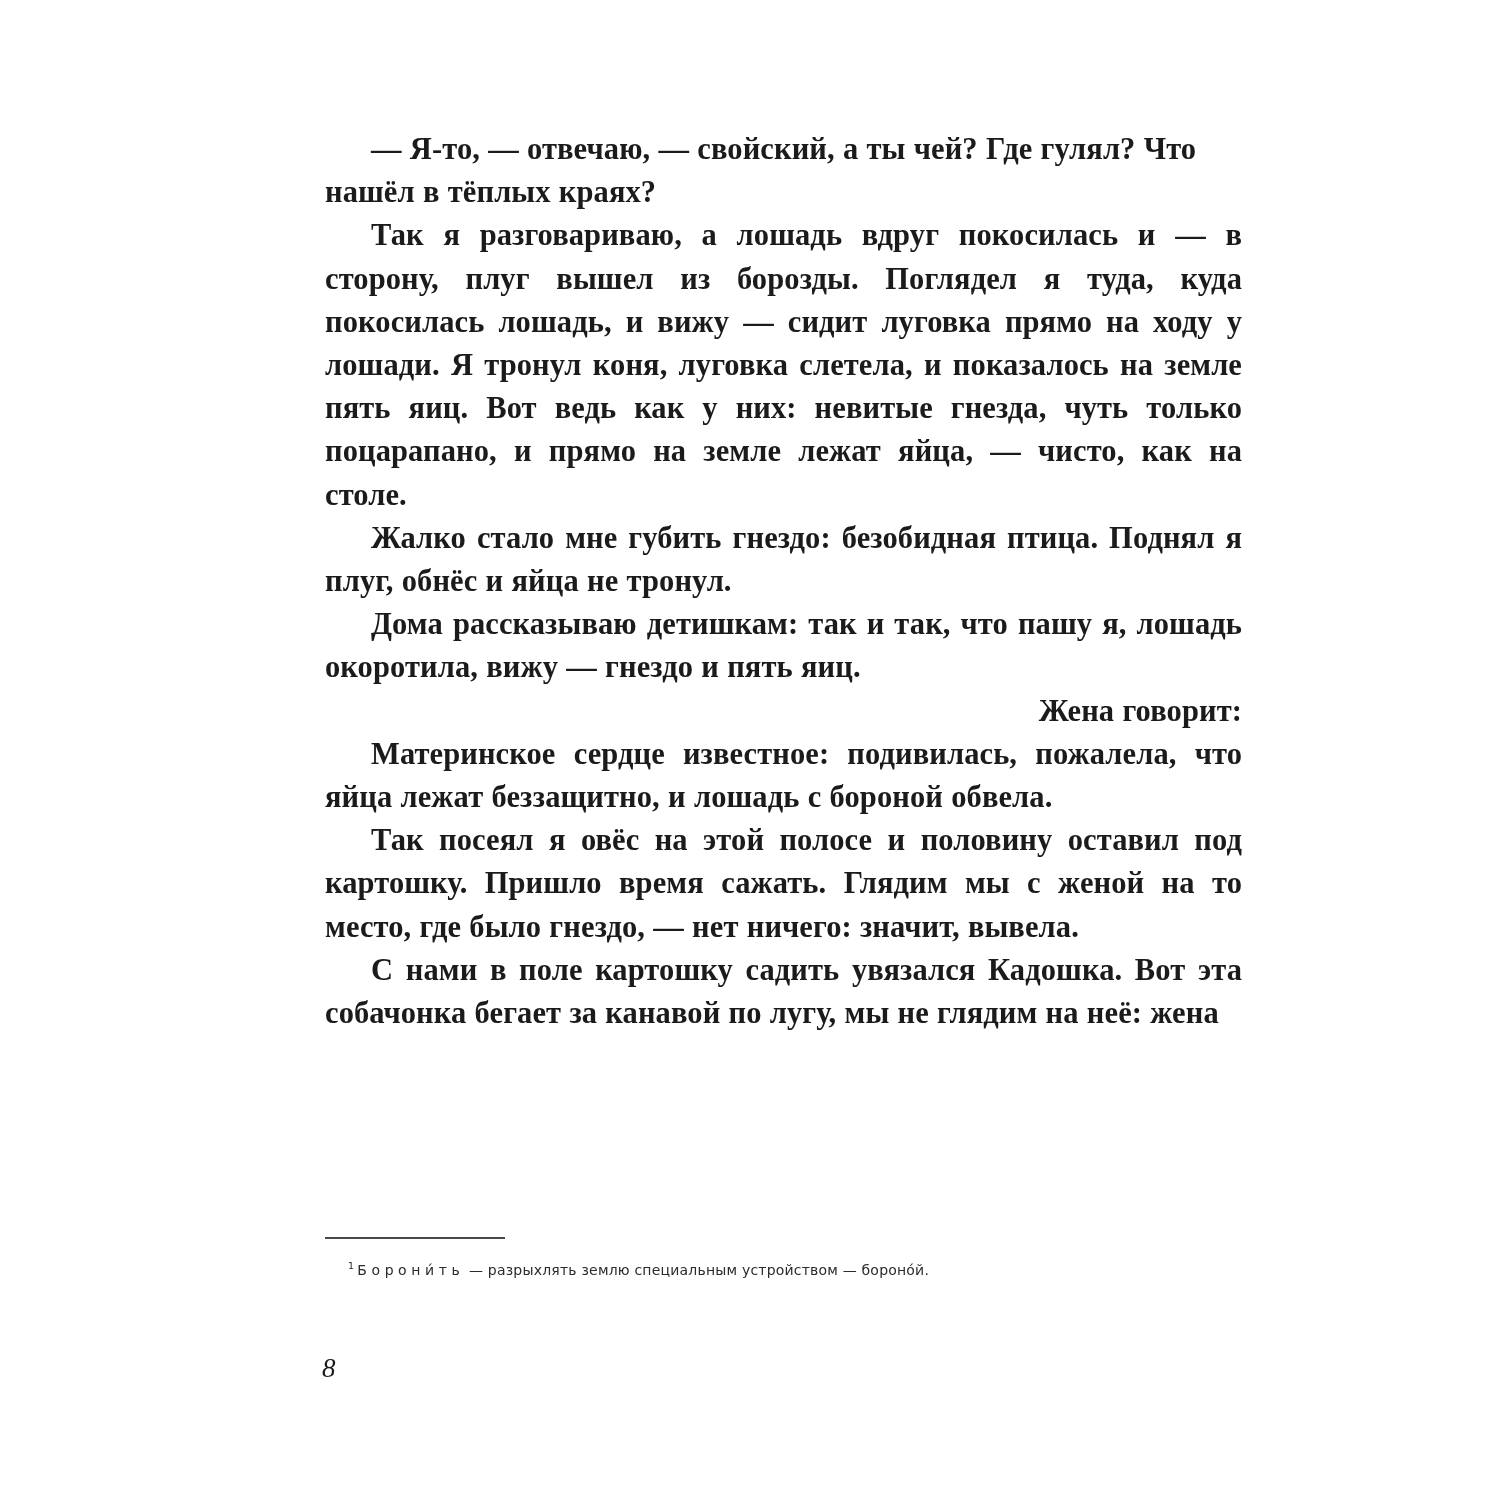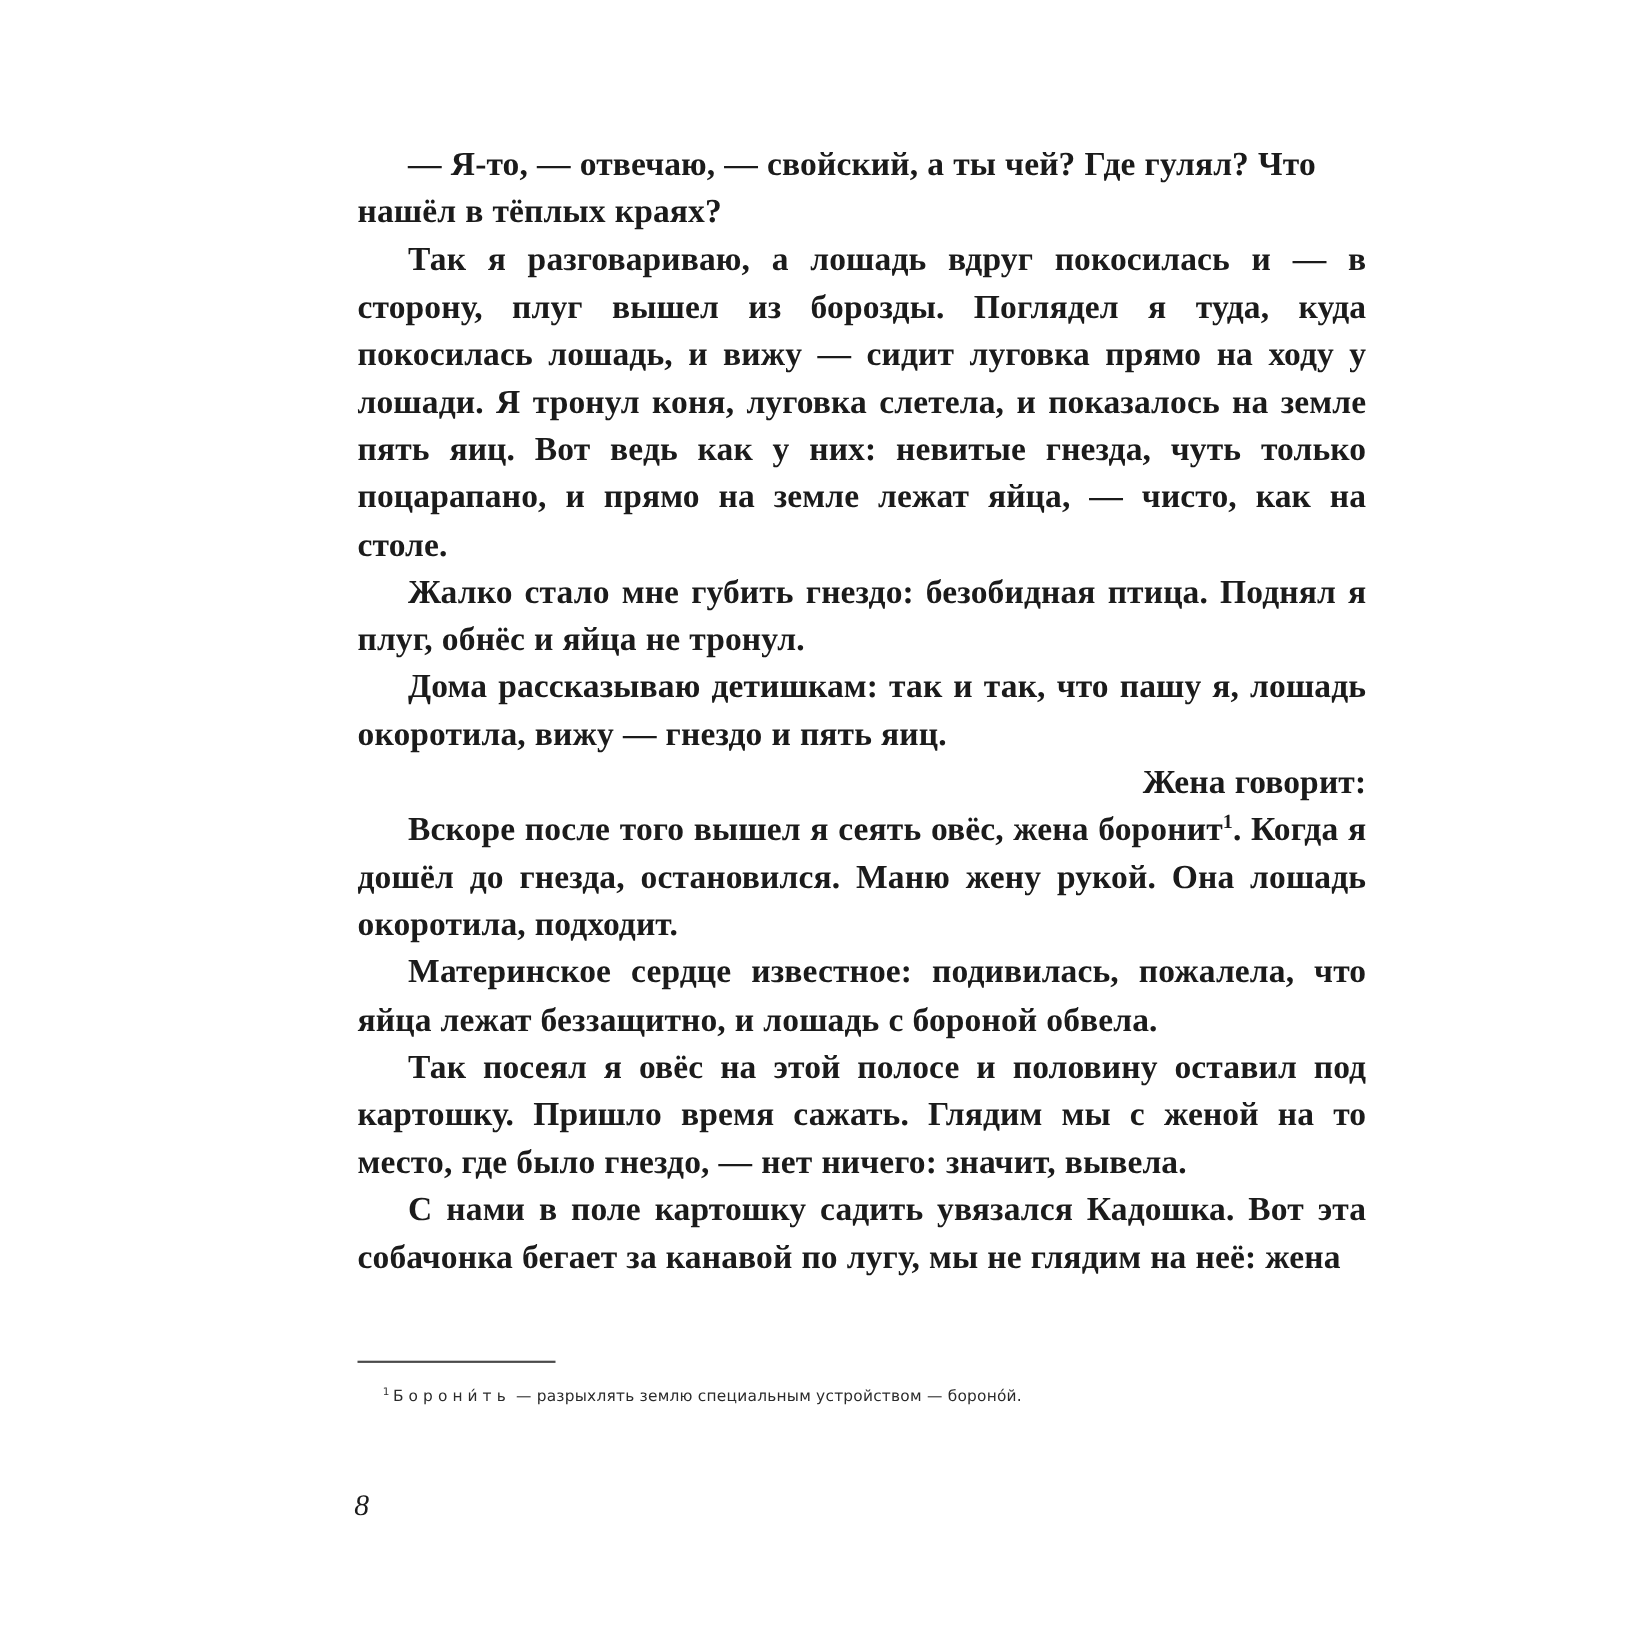--- a/index.html
+++ b/index.html
@@ -118,21 +118,20 @@
     <p class="para">Так я разговариваю, а лошадь вдруг покосилась и — в сторону, плуг вышел из борозды. Поглядел я туда, куда покосилась лошадь, и вижу — сидит луговка прямо на ходу у лошади. Я тронул коня, луговка слетела, и показалось на земле пять яиц. Вот ведь как у них: невитые гнезда, чуть только поцарапано, и прямо на земле лежат яйца, — чисто, как на столе.</p>
 
     <p class="para">Жалко стало мне губить гнездо: безобидная птица. Поднял я плуг, обнёс и яйца не тронул.</p>
 
     <p class="para">Дома рассказываю детишкам: так и так, что пашу я, лошадь окоротила, вижу — гнездо и пять яиц.</p>
 
     <p class="para short">Жена говорит:</p>
 
 
 
-    <p class="para"><span>Вскоре после того вышел я сеять овёс, жена боронит</span><sup class="fn-ref">1</sup><span>. Когда я дошёл до гнезда, остановился. Маню жену рукой. Она лошадь окоротила, подходит.</span></p>
 
 
     <p class="para">Материнское сердце известное: подивилась, пожалела, что яйца лежат беззащитно, и лошадь с бороной обвела.</p>
 
     <p class="para">Так посеял я овёс на этой полосе и половину оставил под картошку. Пришло время сажать. Глядим мы с женой на то место, где было гнездо, — нет ничего: значит, вывела.</p>
 
     <p class="para last-full">С нами в поле картошку садить увязался Кадошка. Вот эта собачонка бегает за канавой по лугу, мы не глядим на неё: жена</p>
 
   </div>
 

